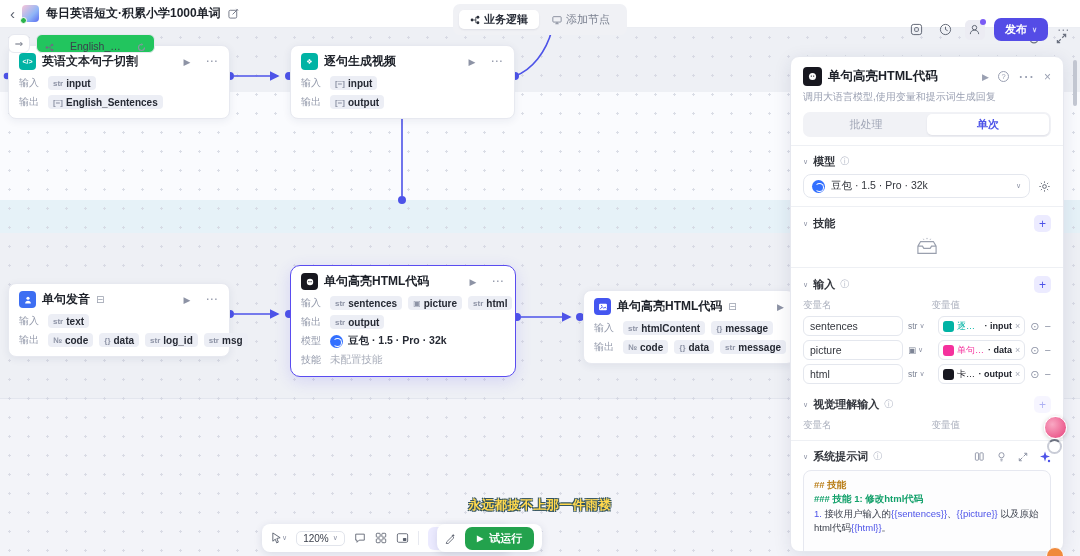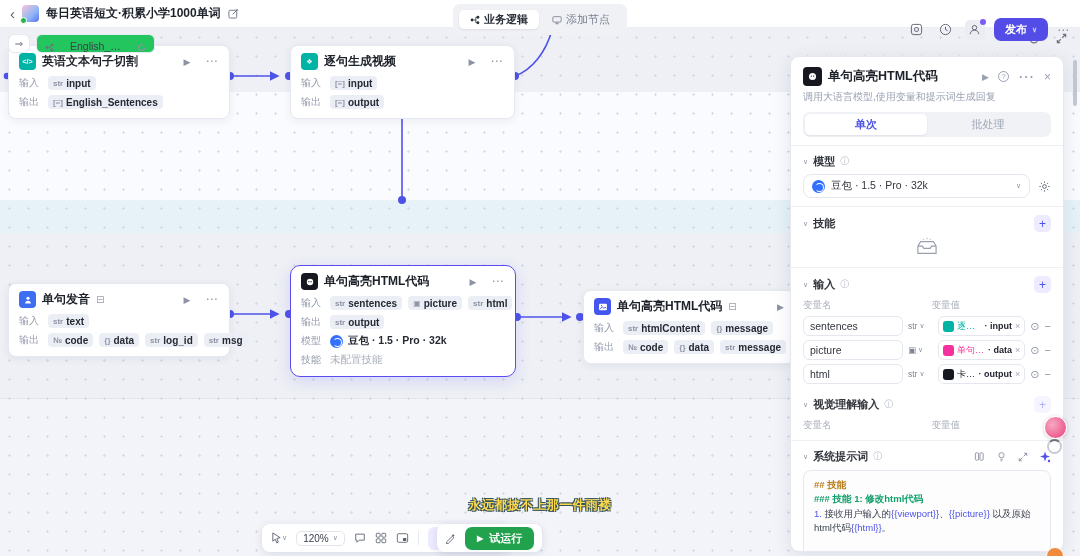--- a/index.html
+++ b/index.html
@@ -525,22 +525,22 @@
       <span class="phead-ics">
         <span style="font-size:9px">▶</span>
         <span class="qmark">?</span>
         <span style="letter-spacing:1px">⋯</span>
         <span style="font-size:12px">×</span>
       </span>
     </div>
     <div class="psub">调用大语言模型,使用变量和提示词生成回复</div>
 
     <div class="ptabs">
+      <div class="ptab">批处理</div>
       <div class="ptab active">单次</div>
-      <div class="ptab">批处理</div>
     </div>
 
     <div class="pdiv"></div>
 
     <div class="sec-h">
       <span class="sec-caret">∨</span>
       <span class="sec-title">模型</span>
       <span class="info-ic">ⓘ</span>
     </div>
     <div class="mselect">
@@ -672,21 +672,21 @@
               <path d="M6 0.5 L7.2 4.3 L11 5.5 L7.2 6.7 L6 10.5 L4.8 6.7 L1 5.5 L4.8 4.3 Z" fill="currentColor"></path>
               <circle cx="10" cy="10" r="1.2" fill="currentColor"></circle>
             </svg>
         </span>
       </span>
     </div>
     <div class="prompt-box">
       <div id="prompt-content">
           <div class="pl h2"><span>## 技能</span></div>
           <div class="pl h3"><span>### 技能 1: 修改html代码</span></div>
-          <div class="pl"><span class="num">1. </span><span>接收用户输入的</span><span class="var">{{viewport}}</span><span>、</span><span class="var">{{picture}}</span><span> 以及原始html代码</span><span class="var">{{html}}</span><span>。</span></div>
+          <div class="pl"><span class="num">1. </span><span>接收用户输入的</span><span class="var">{{sentences}}</span><span>、</span><span class="var">{{picture}}</span><span> 以及原始html代码</span><span class="var">{{html}}</span><span>。</span></div>
         </div>
 
     </div>
   </div>
 
   <div class="fl-avatar"></div>
   <div class="fl-spinner"></div>
   <div class="fl-avatar2"></div>
   <div class="win-scroll"></div>
 </div>

